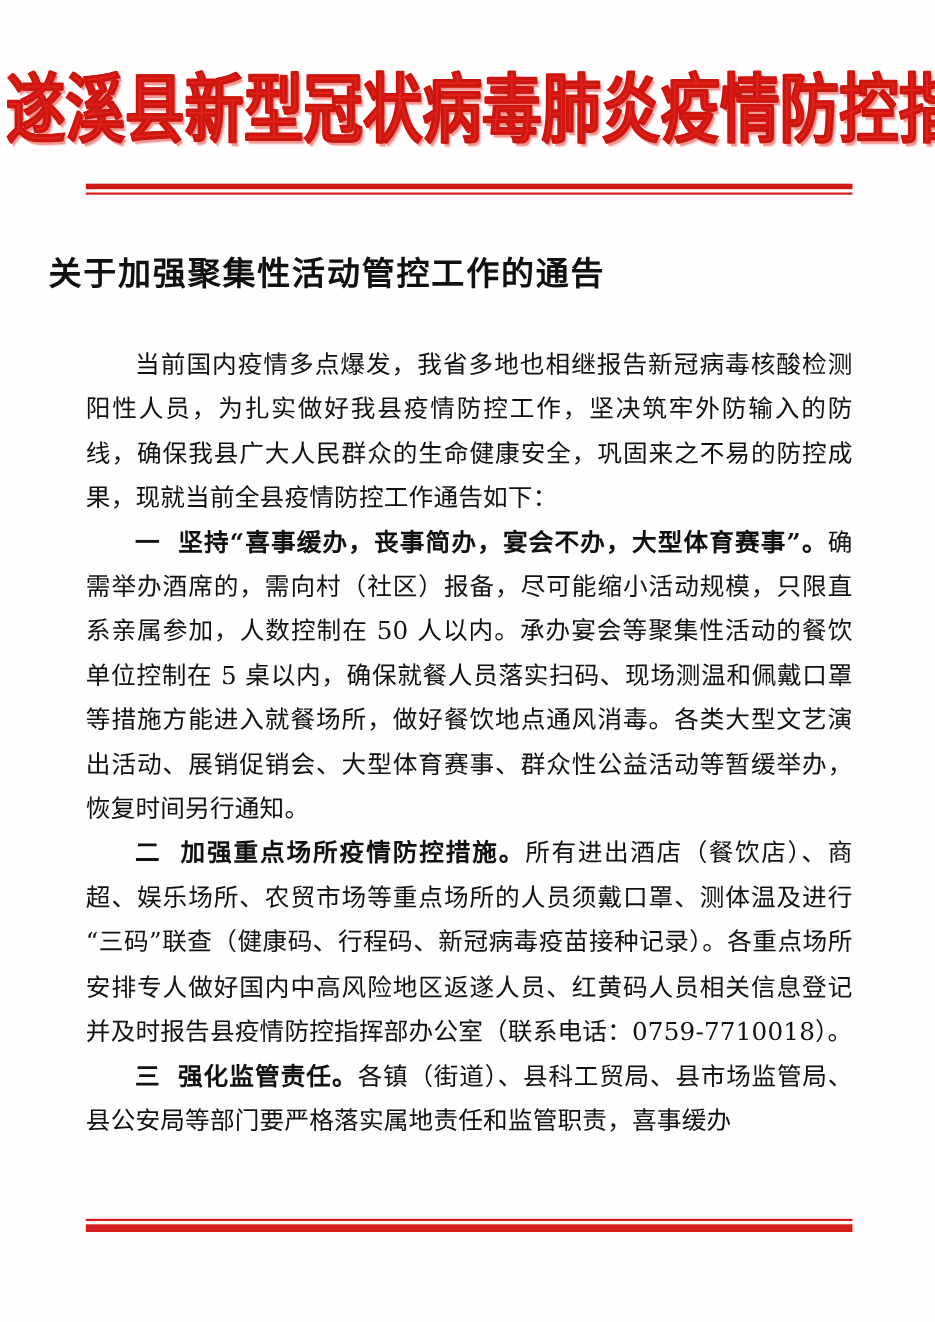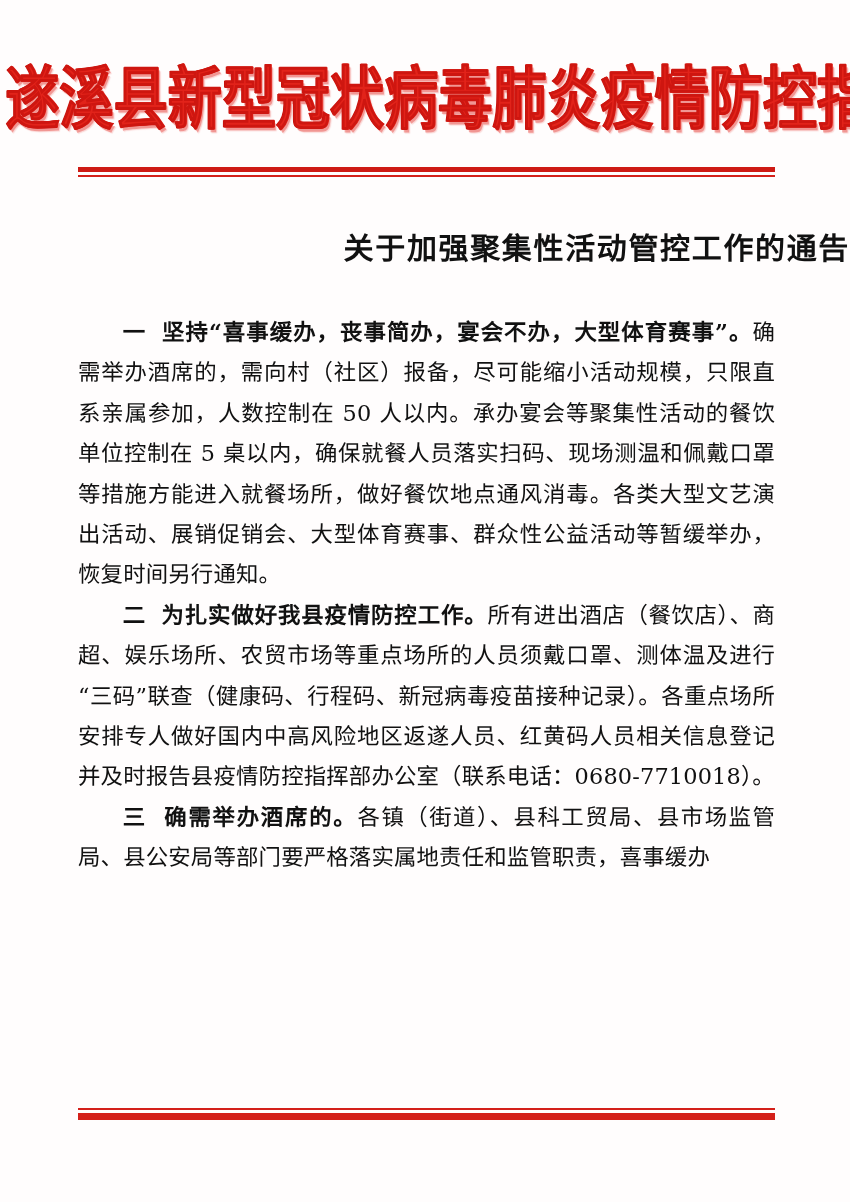--- a/index.html
+++ b/index.html
@@ -68,21 +68,21 @@
     height: 2px;
     background: #D4201A;
   }
 
   
   .doc-title {
     position: absolute;
     left: 0;
     right: 0;
     top: 224px;
-    text-align: right;
+    text-align: left;
     font-family: "DejaVu Serif", "Liberation Serif", serif;
     font-weight: bold;
     font-size: 30px;
     letter-spacing: 0.055em;
     color: #111111;
     margin-left: 44px;
   }
 
   
   .body-block {
@@ -148,26 +148,27 @@
   <div class="masthead-rules">
     <div class="rule-thick-top"></div>
     <div class="rule-gap-top"></div>
     <div class="rule-thin-top"></div>
   </div>
 
   <div class="doc-title">关于加强聚集性活动管控工作的通告</div>
 
   <div class="body-block">
 
+    <p class="para"><span>当前国内疫情多点爆发，我省多地也相继报告新冠病毒核酸检测阳性人员，为扎实做好我县疫情防控工作，坚决筑牢外防输入的防线，确保我县广大人民群众的生命健康安全，巩固来之不易的防控成果，现就当前全县疫情防控工作通告如下：</span></p>
 
     <p class="para"><span class="num">一</span>&nbsp;&nbsp;<span class="lead">坚持“喜事缓办，丧事简办，宴会不办，大型体育赛事”。</span><span>确需举办酒席的，需向村（社区）报备，尽可能缩小活动规模，只限直系亲属参加，人数控制在 50 人以内。承办宴会等聚集性活动的餐饮单位控制在 5 桌以内，确保就餐人员落实扫码、现场测温和佩戴口罩等措施方能进入就餐场所，做好餐饮地点通风消毒。各类大型文艺演出活动、展销促销会、大型体育赛事、群众性公益活动等暂缓举办，恢复时间另行通知。</span></p>
 
-    <p class="para"><span class="num">二</span>&nbsp;&nbsp;<span class="lead">为扎实做好我县疫情防控工作。</span><span>所有进出酒店（餐饮店）、商超、娱乐场所、农贸市场等重点场所的人员须戴口罩、测体温及进行“三码”联查（健康码、行程码、新冠病毒疫苗接种记录）。各重点场所安排专人做好国内中高风险地区返遂人员、红黄码人员相关信息登记并及时报告县疫情防控指挥部办公室（联系电话：0680-7710018）。</span></p>
+    <p class="para"><span class="num">二</span>&nbsp;&nbsp;<span class="lead">加强重点场所疫情防控措施。</span><span>所有进出酒店（餐饮店）、商超、娱乐场所、农贸市场等重点场所的人员须戴口罩、测体温及进行“三码”联查（健康码、行程码、新冠病毒疫苗接种记录）。各重点场所安排专人做好国内中高风险地区返遂人员、红黄码人员相关信息登记并及时报告县疫情防控指挥部办公室（联系电话：0759-7710018）。</span></p>
 
-    <p class="para"><span class="num">三</span>&nbsp;&nbsp;<span class="lead">确需举办酒席的。</span><span>各镇（街道）、县科工贸局、县市场监管局、县公安局等部门要严格落实属地责任和监管职责，喜事缓办</span></p>
+    <p class="para"><span class="num">三</span>&nbsp;&nbsp;<span class="lead">强化监管责任。</span><span>各镇（街道）、县科工贸局、县市场监管局、县公安局等部门要严格落实属地责任和监管职责，喜事缓办</span></p>
 
   </div>
 
   <div class="footer-rules">
     <div class="rule-thin-bottom"></div>
     <div class="rule-gap-bottom"></div>
     <div class="rule-thick-bottom"></div>
   </div>
 
 </div>

